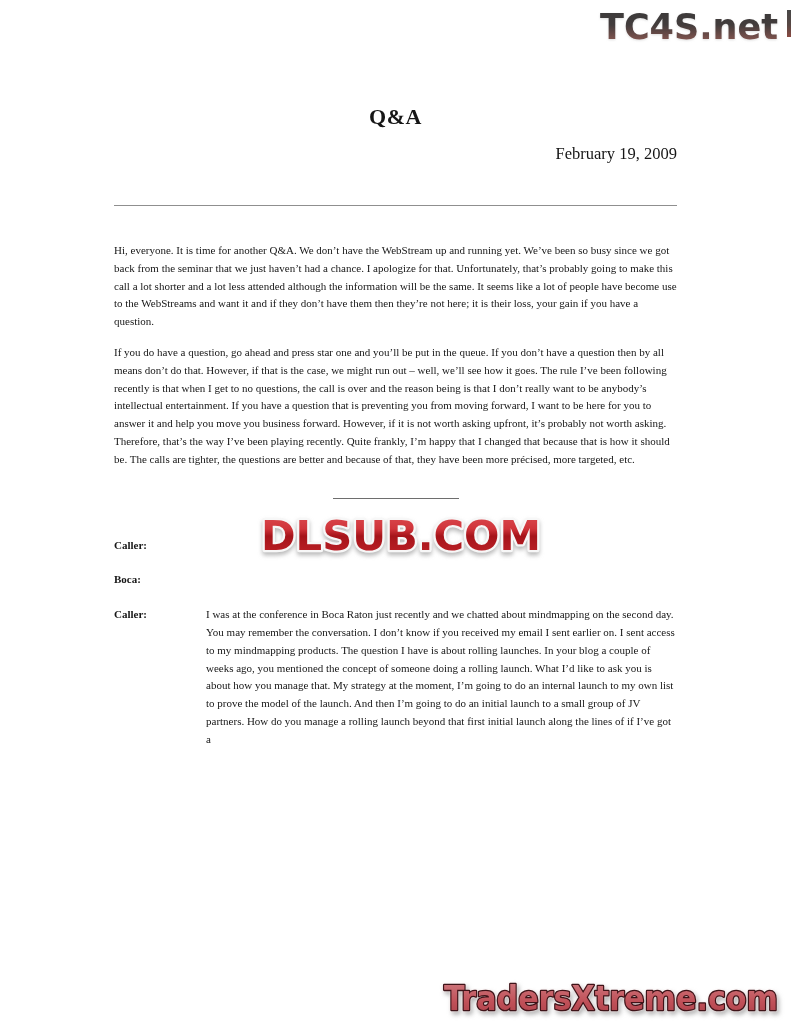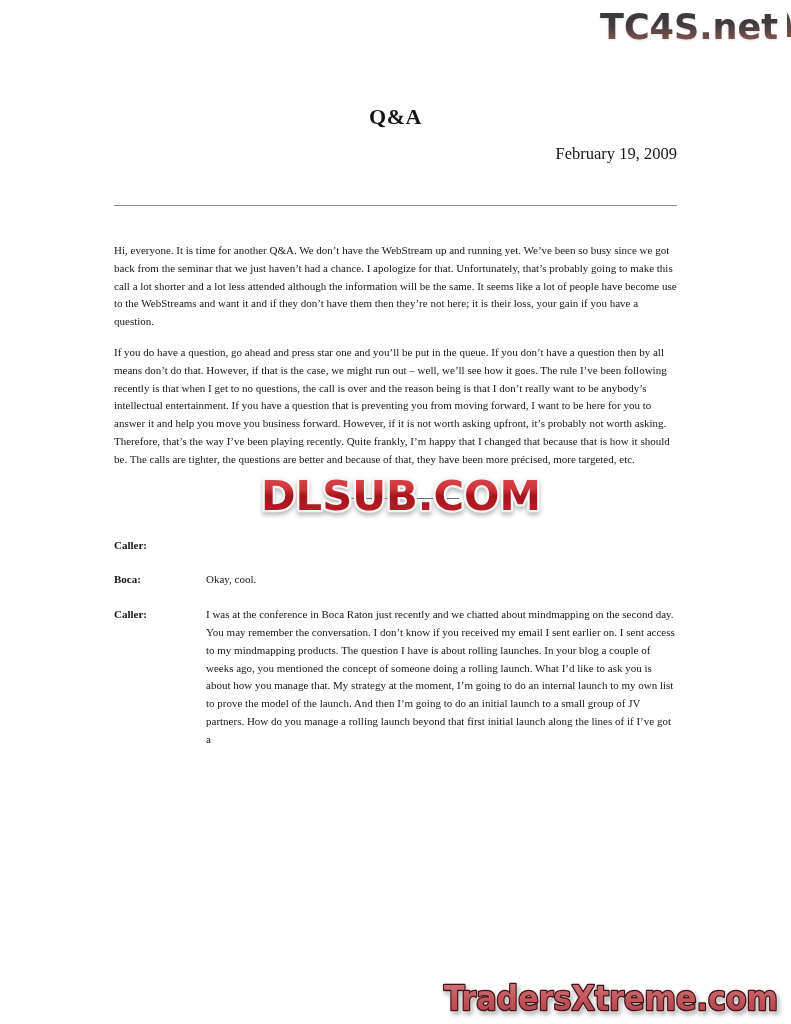--- a/index.html
+++ b/index.html
@@ -1,18 +1,18 @@
 <!DOCTYPE html>
 <html><head>
 <meta charset="utf-8">
 <style>
   html,body { margin:0; padding:0; background:#fff; }
   .page {
     position:relative; width:791px; height:1024px; background:#ffffff;
-    font-family:"Liberation Serif", serif; color:#161616; overflow:hidden;border-radius:26px;
+    font-family:"Liberation Serif", serif; color:#161616; overflow:hidden;
   }
 
   
   .tc4s-logo { position:absolute; top:5px; right:9px; }
   .edge-sliver {
     position:absolute; top:10px; right:0; width:4px; height:27px;
     background:linear-gradient(180deg,#474747 0%,#574744 55%,#8a4a42 100%);
   }
 
   
@@ -29,21 +29,21 @@
 
   .separator {
     width:126px; margin:29px auto 38px auto;
     border-top:1.4px solid #6e6e6e; height:0;
   }
 
   .dialogue-row { display:grid; grid-template-columns:92px 1fr; margin-bottom:17px; }
   .speaker { font-weight:bold;font-family:Liberation Serif, serif; }
 
   
-  .watermark { position:absolute; left:256px; top:468px;text-align:right; }
+  .watermark { position:absolute; left:256px; top:508px;text-align:right; }
 
   
   .footer-logo { position:absolute; top:976px; right:6px; }
 
   svg text { font-family:"DejaVu Sans", sans-serif; }
 </style>
 </head>
 <body>
 
 <div class="page">
@@ -72,21 +72,20 @@
       <p>Hi, everyone. It is time for another Q&amp;A. We don’t have the WebStream up and running yet. We’ve been so busy since we got back from the seminar that we just haven’t had a chance. I apologize for that. Unfortunately, that’s probably going to make this call a lot shorter and a lot less attended although the information will be the same. It seems like a lot of people have become use to the WebStreams and want it and if they don’t have them then they’re not here; it is their loss, your gain if you have a question.</p>
       <p>If you do have a question, go ahead and press star one and you’ll be put in the queue. If you don’t have a question then by all means don’t do that. However, if that is the case, we might run out – well, we’ll see how it goes. The rule I’ve been following recently is that when I get to no questions, the call is over and the reason being is that I don’t really want to be anybody’s intellectual entertainment. If you have a question that is preventing you from moving forward, I want to be here for you to answer it and help you move you business forward. However, if it is not worth asking upfront, it’s probably not worth asking. Therefore, that’s the way I’ve been playing recently. Quite frankly, I’m happy that I changed that because that is how it should be. The calls are tighter, the questions are better and because of that, they have been more précised, more targeted, etc.</p>
 
       <div class="separator"></div>
 
       <div class="dialogue-row">
         <span class="speaker">Caller:</span>
       </div>
       <div class="dialogue-row">
         <span class="speaker">Boca:</span>
-        <span class="speech">Okay, cool.</span>
       </div>
       <div class="dialogue-row">
         <span class="speaker">Caller:</span>
         <span class="speech">I was at the conference in Boca Raton just recently and we chatted about mindmapping on the second day. You may remember the conversation. I don’t know if you received my email I sent earlier on. I sent access to my mindmapping products. The question I have is about rolling launches. In your blog a couple of weeks ago, you mentioned the concept of someone doing a rolling launch. What I’d like to ask you is about how you manage that. My strategy at the moment, I’m going to do an internal launch to my own list to prove the model of the launch. And then I’m going to do an initial launch to a small group of JV partners. How do you manage a rolling launch beyond that first initial launch along the lines of if I’ve got a</span>
       </div>
     </div>
   </div>
 
   <div class="watermark">
     <svg width="290" height="54" viewBox="0 0 290 54">

